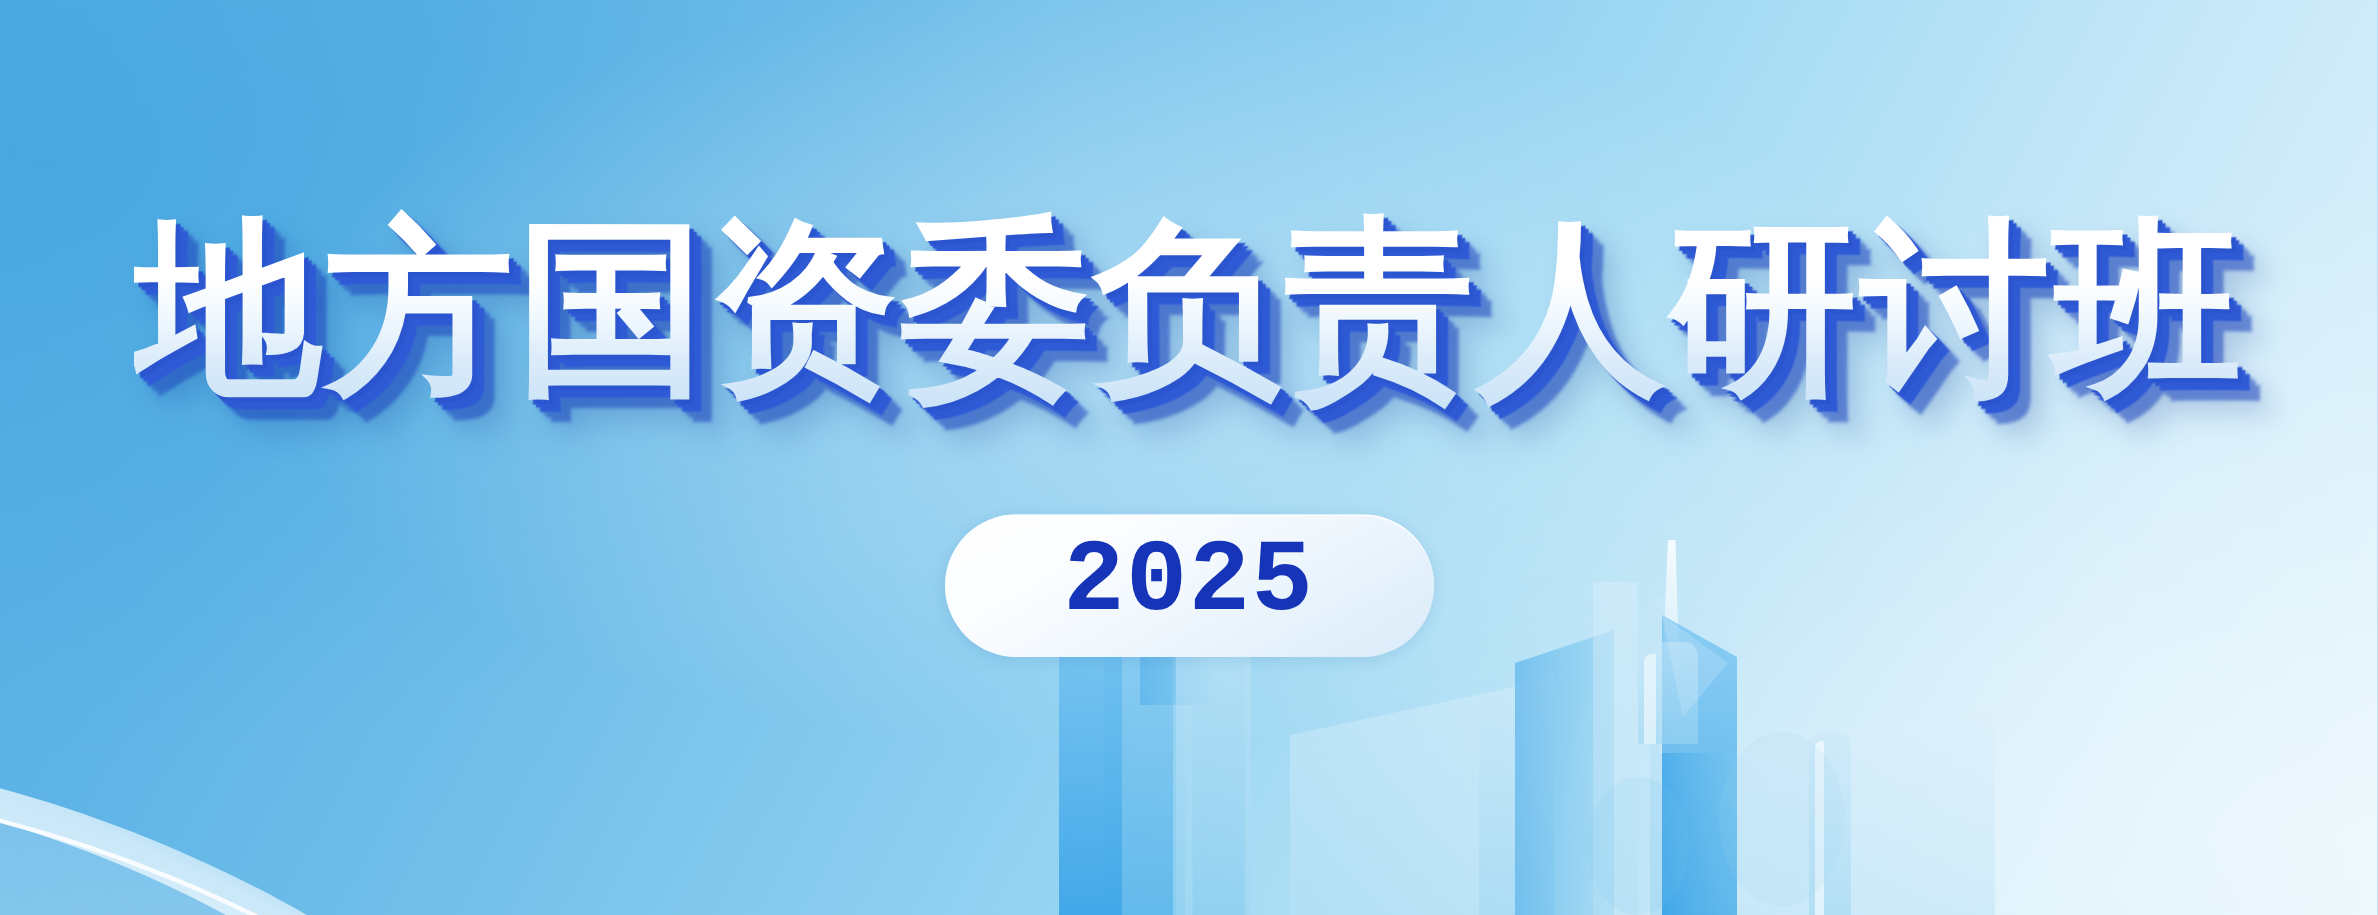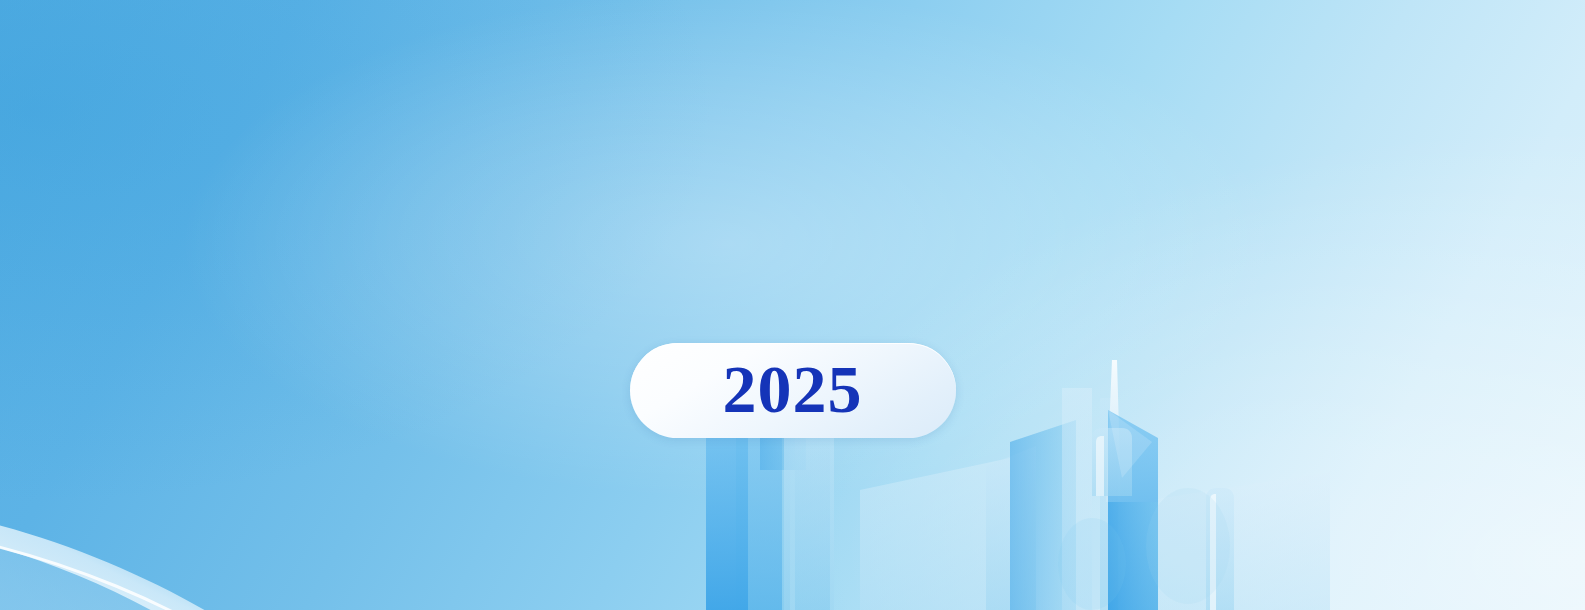--- a/index.html
+++ b/index.html
@@ -147,21 +147,21 @@
         #ffffff 0%,
         #fbfdff 28%,
         #eef6fd 58%,
         #e3f0fb 80%,
         #dbebf9 100%);
     box-shadow:
        0 2px 10px rgba(30,90,160,.14),
        inset 0 1px 0 rgba(255,255,255,.9);
   }
   .pill-text{
-    font-family:Liberation Serif, serif;
+    font-family:Liberation Mono, monospace;
     font-weight:700;
     font-size:68px;
     line-height:1;
     letter-spacing:1px;
     color:#1534b8;
     transform:translateY(-2px);
     text-align:center;
   }
 </style>
 </head>
@@ -247,20 +247,23 @@
         <stop offset="70%" stop-color="#bfe3f7" stop-opacity=".25"></stop>
         <stop offset="100%" stop-color="#ffffff" stop-opacity="0"></stop>
       </linearGradient>
     </defs>
     <path d="M-10,262 L-10,150 C90,172 190,214 262,262 Z" fill="url(#gSw2)"></path>
     <path d="M-10,240 L-10,128 C96,152 200,200 272,250 L272,262 L240,262
              C170,214 80,172 -10,150 Z" fill="url(#gSw1)"></path>
     <path d="M-10,150 C90,172 190,214 262,262" stroke="#ffffff" stroke-width="3" fill="none" opacity=".85"></path>
   </svg>
 
+  <div class="title-row">
+    <span class="title-text">地方国资委负责人研讨班</span>
+  </div>
 
   <div class="pill-row">
     <div class="pill">
       <span class="pill-text">2025</span>
     </div>
   </div>
 
 </div>
 
 </body></html>

